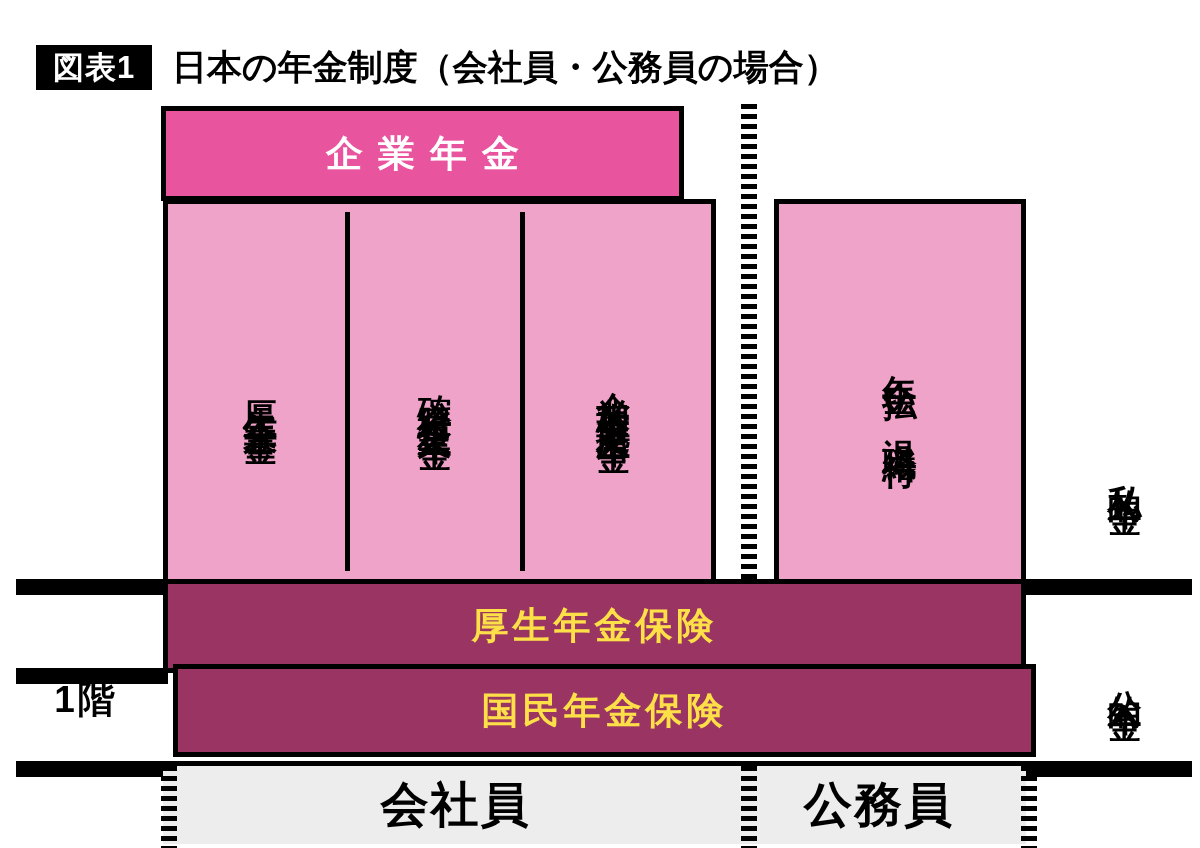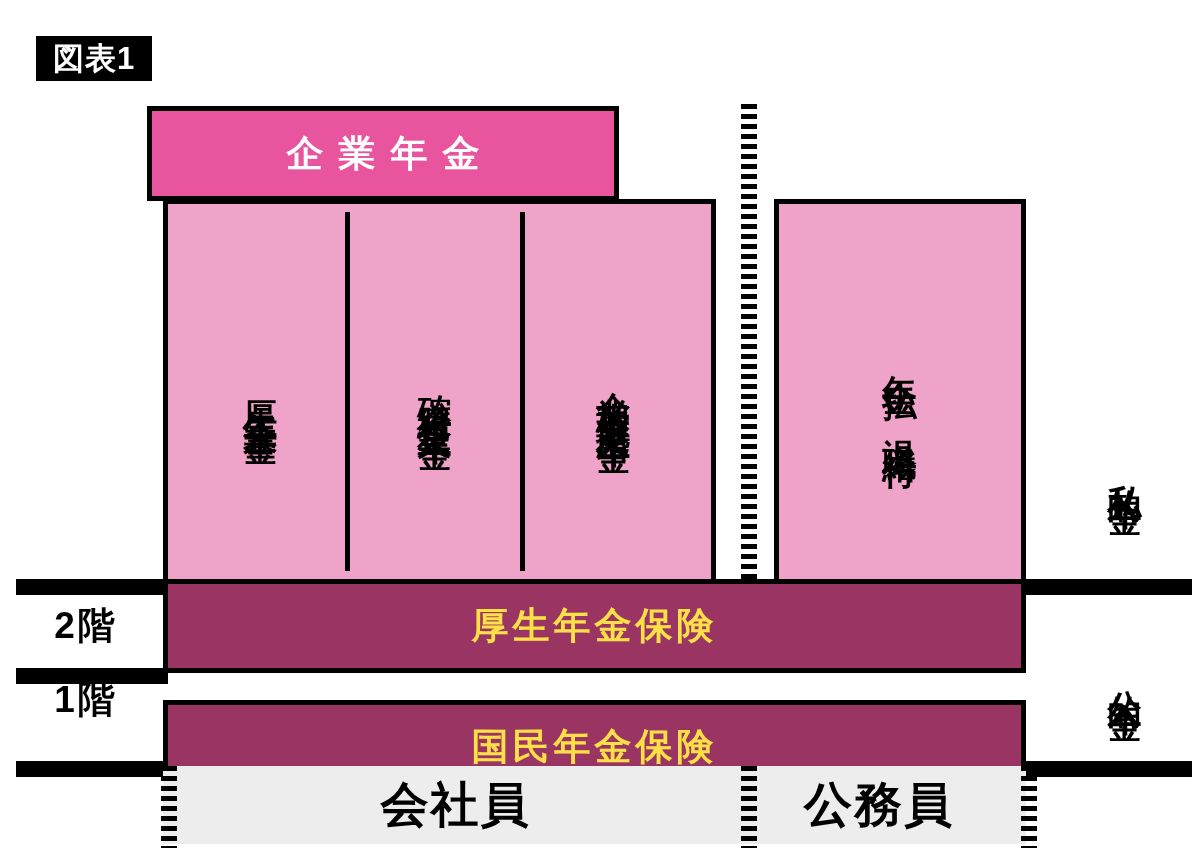--- a/index.html
+++ b/index.html
@@ -38,21 +38,21 @@
 
   
   .hline{position:absolute;background:var(--line);height:5px;}
   .hline.l1{left:0;top:563px;width:1200px;}
   .hline.l2{left:0;top:652px;width:152px;}
   .hline.l3{left:0;top:745px;width:1200px;}
 
   
   .box{position:absolute;border:5px solid var(--line);}
   .corp-header{
-    left:131px;top:90px;width:472px;height:95px;
+    left:145px;top:90px;width:523px;height:95px;
     background:var(--bright-pink);
     display:flex;align-items:center;justify-content:center;
     color:#fff;font-size:37px;letter-spacing:15px;text-indent:15px;
   }
   .columns{
     left:147px;top:183px;width:553px;height:385px;
     background:var(--light-pink);
     display:flex;
   }
   .col{
@@ -73,21 +73,21 @@
     letter-spacing:6px;
     line-height:1;
   }
   .band{
     left:147px;width:863px;
     background:var(--dark-magenta);
     display:flex;align-items:center;justify-content:center;
     color:#fde047;font-size:37px;letter-spacing:4px;
   }
   .band.b2{top:563px;height:94px;}
-  .band.b1{top:684px;height:93px;}
+  .band.b1{top:648px;height:93px;margin-left:10px;}
 
   
   .footer-band{
     position:absolute;left:147px;top:750px;width:863px;height:78px;
     background:var(--gray-band);
     display:flex;
   }
   .footer-cell{
     display:flex;align-items:center;justify-content:center;
     font-size:48px;letter-spacing:2px;
@@ -124,20 +124,21 @@
   .side-label.private{top:372px;height:162px;}
   .side-label.public{top:578px;height:162px;}
 </style>
 </head>
 <body>
 
 <div class="canvas">
 
   <div class="title-row">
     <div class="badge">図表1</div>
+    <div class="page-title">日本の年金制度（会社員・公務員の場合）</div>
   </div>
 
   <div class="hline l1"></div>
   <div class="hline l2"></div>
   <div class="hline l3"></div>
 
   <div class="box corp-header">企業年金</div>
 
   <div class="box columns">
     <div class="col">
@@ -161,21 +162,20 @@
   <div class="footer-band">
     <div class="footer-cell company">会社員</div>
     <div class="footer-cell civil">公務員</div>
   </div>
 
   <div class="dotline dot-top"></div>
   <div class="dotline dot-bl"></div>
   <div class="dotline dot-bm"></div>
   <div class="dotline dot-br"></div>
 
-  <div class="floor f2">2階</div>
   <div class="floor f1">1階</div>
 
   <div class="side-label private">
     <span class="vtext">私的年金</span>
   </div>
   <div class="side-label public">
     <span class="vtext">公的年金</span>
   </div>
 
 </div>

